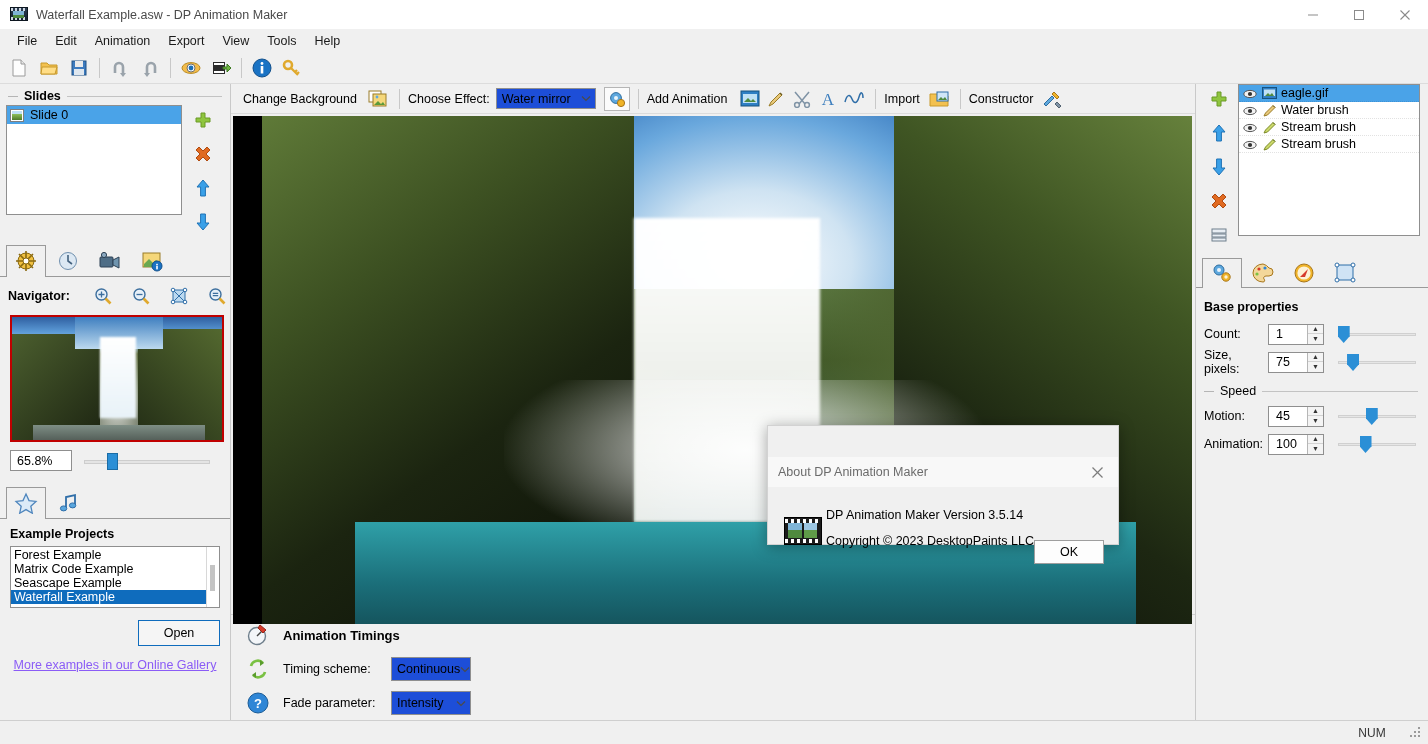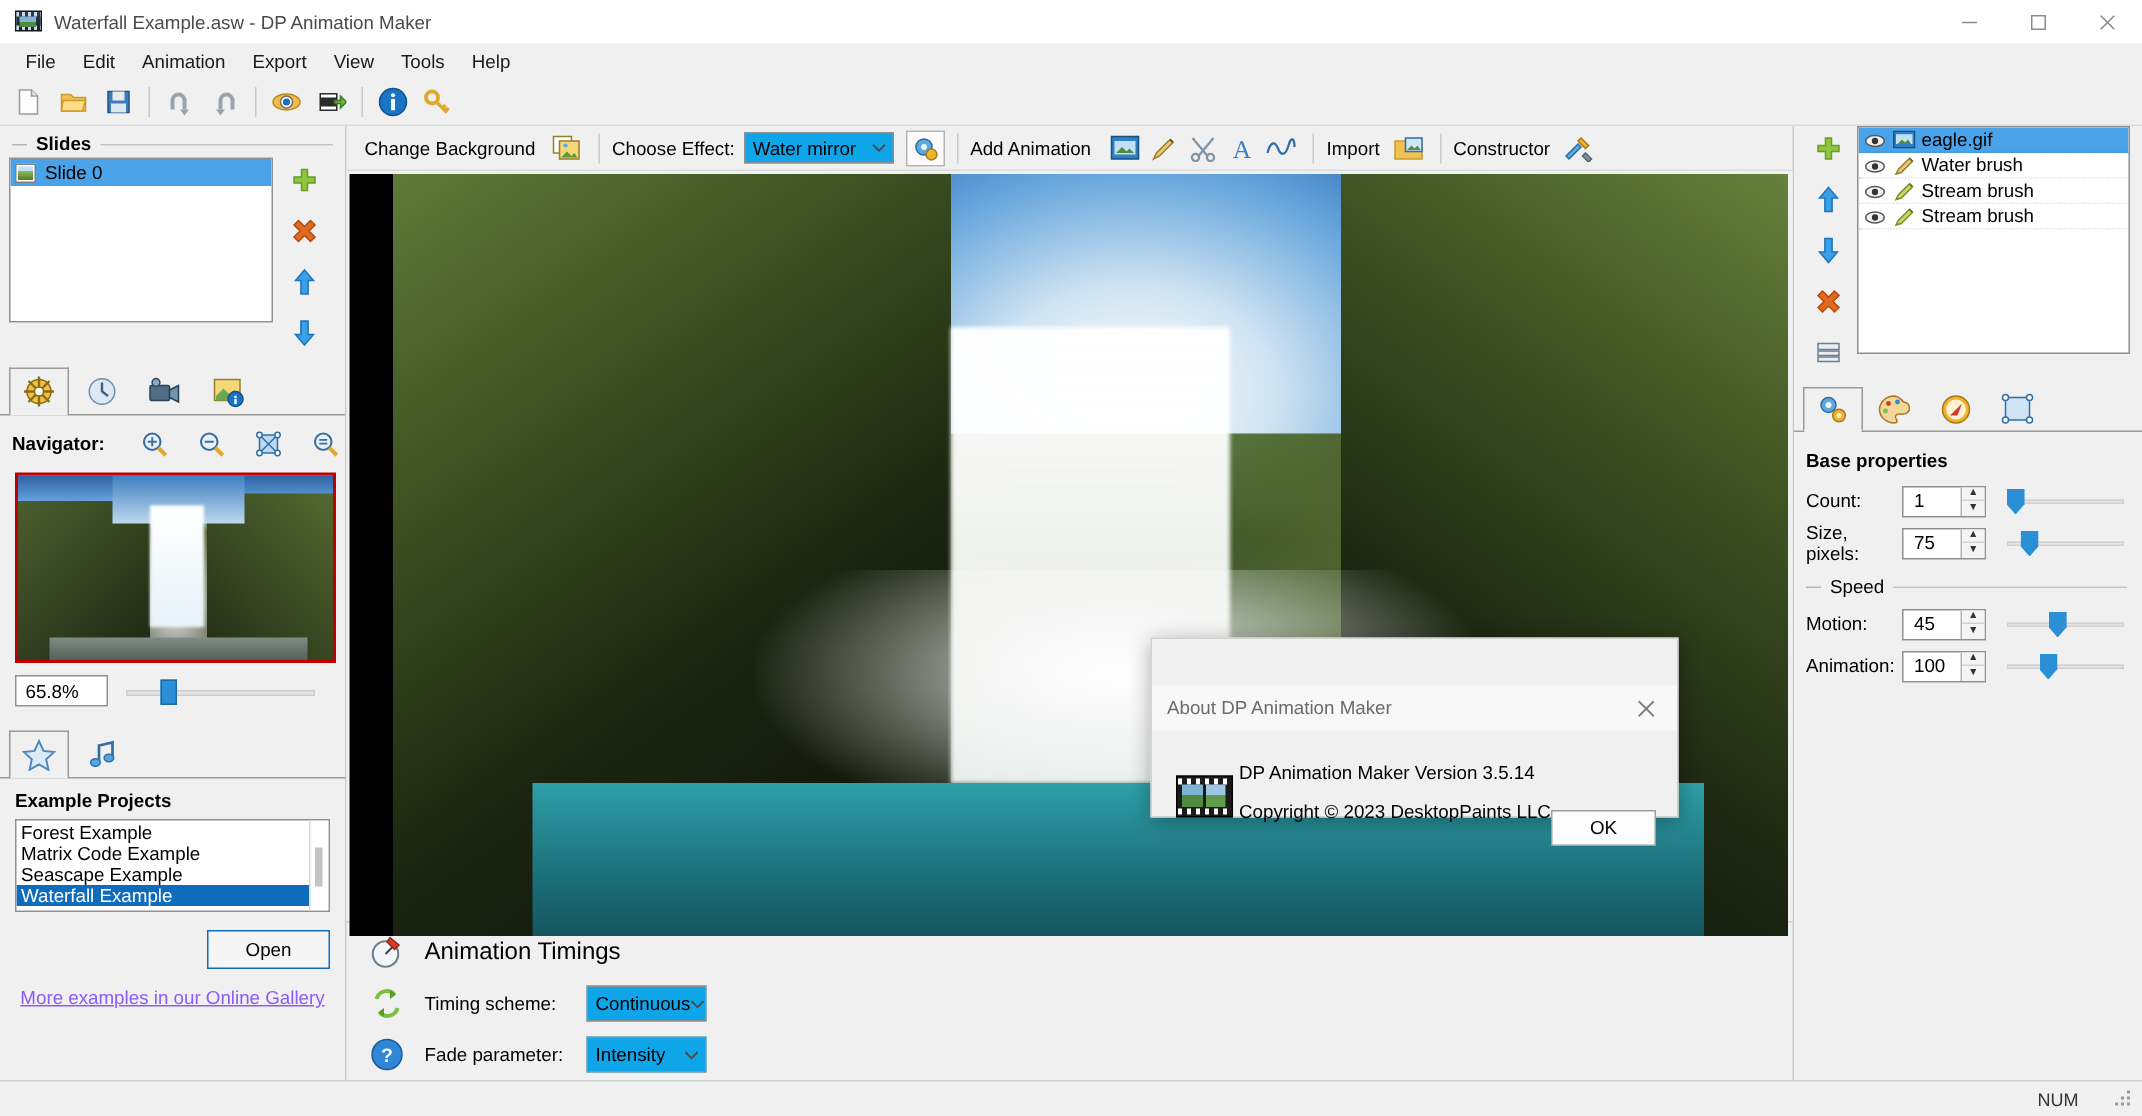--- a/index.html
+++ b/index.html
@@ -221,21 +221,21 @@
   
   .center-col { flex: 1 1 auto; display: flex; flex-direction: column; min-width: 0; background: #f0f0f0; }
   .effects-bar {
     height: 30px; min-height: 30px; display: flex; align-items: center;
     padding-left: 6px; gap: 0; border-bottom: 1px solid #dcdcdc;
   }
   .eb-sep { width: 1px; height: 20px; background: #c8c8c8; margin: 0 8px; }
   .eb-label { font-size: 12.5px; white-space: nowrap; }
   .eb-btn { width: 26px; height: 24px; display: flex; align-items: center; justify-content: center; }
   .combo {
-    height: 21px; background: #0ea5e9; border: 1px solid #8f8f8f;
+    height: 21px; background: #1d4ed8; border: 1px solid #8f8f8f;
     display: inline-flex; align-items: center; font-size: 12.5px;
     padding-left: 5px; position: relative;
   }
   .combo .cv { flex: 1 1 auto; }
   .combo .carat {
     width: 18px; display: flex; align-items: center; justify-content: center; color: #444;
   }
   .combo.effect { width: 100px; margin-left: 6px; }
   .framed-btn {
     width: 26px; height: 24px; border: 1px solid #b5b5b5; background: #fbfbfb;
@@ -331,21 +331,21 @@
   }
 
   
   .timings {
     height: 106px; min-height: 106px; background: #f0f0f0;
     border-top: 1px solid #d0d0d0; padding: 6px 0 0 14px;
     display: flex; flex-direction: column; gap: 6px;
   }
   .tm-row { display: flex; align-items: center; gap: 12px; height: 28px; }
   .tm-ico { width: 26px; height: 26px; display: flex; align-items: center; justify-content: center; flex: 0 0 auto; }
-  .tm-title { font-weight: normal; font-size: 16px; }
+  .tm-title { font-weight: bold; font-size: 13px; }
   .tm-label { font-size: 12.5px; width: 96px; }
   .combo.tm { width: 80px; height: 24px; }
 
   
   .right-panel {
     width: 233px; min-width: 233px; background: #f0f0f0;
     border-left: 1px solid #c9c9c9; display: flex; flex-direction: column;
   }
   .anims-row { display: flex; padding: 0 8px 0 4px; }
   .anims-side {

